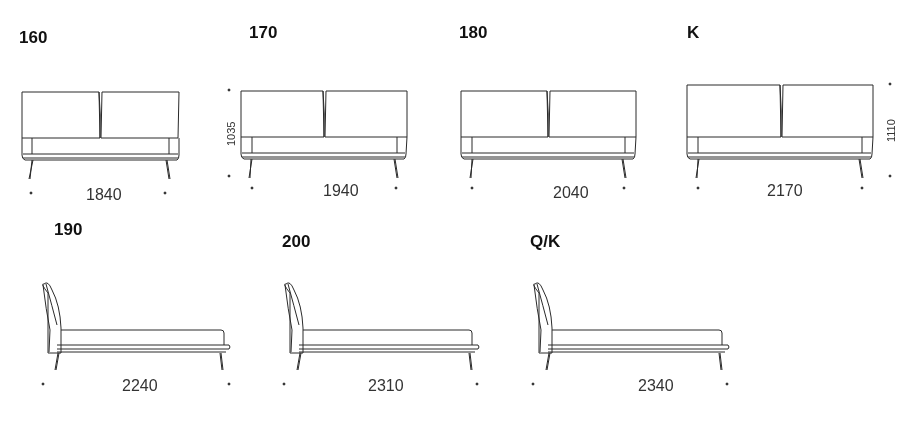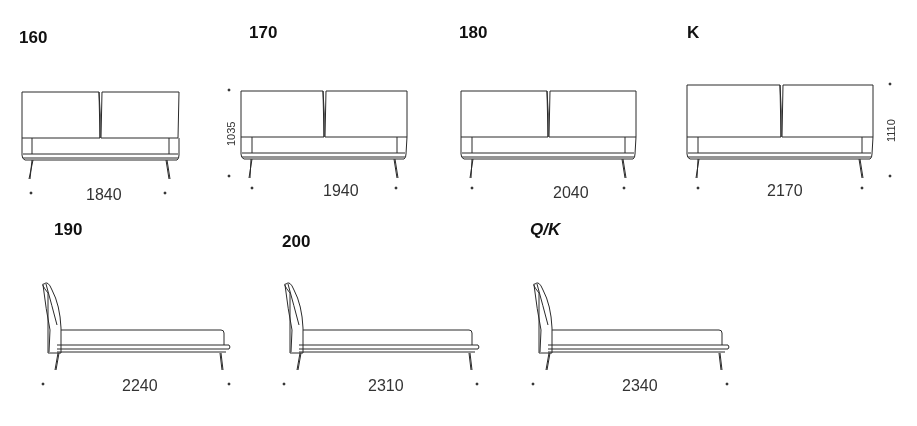--- a/index.html
+++ b/index.html
@@ -11,31 +11,31 @@
 </style>
 </head>
 <body>
 
 <div class="label" style="left:19px;top:28px;">160</div>
 <div class="label" style="left:249px;top:23px;">170</div>
 <div class="label" style="left:459px;top:23px;">180</div>
 <div class="label" style="left:687px;top:23px;">K</div>
 <div class="label" style="left:40px;top:220px;margin-left:14px;">190</div>
 <div class="label" style="left:282px;top:232px;">200</div>
-<div class="label" style="left:530px;top:220px;font-style:italic;">Q/K</div>
+<div class="label" style="left:530px;top:232px;">Q/K</div>
 
 <div class="dim" style="left:86px;top:186px;">1840</div>
 <div class="dim" style="left:311px;top:182px;margin-left:12px;">1940</div>
 <div class="dim" style="left:533px;top:184px;margin-left:20px;">2040</div>
 <div class="dim" style="left:767px;top:182px;">2170</div>
 <div class="vdim" style="left:225px;top:146px;">1035</div>
 <div class="vdim" style="left:885px;top:142px;">1110</div>
 <div class="dim" style="left:122px;top:377px;">2240</div>
 <div class="dim" style="left:368px;top:377px;">2310</div>
-<div class="dim" style="left:622px;top:377px;">2340</div>
+<div class="dim" style="left:638px;top:377px;">2340</div>
 
 <svg class="draw" width="917" height="426" viewBox="0 0 917 426">
   <defs>
 
     <g id="front" fill="none" stroke="#2a2a2a" stroke-width="1">
     </g>
   </defs>
   <g fill="none" stroke="#2a2a2a" stroke-width="1" stroke-linejoin="round">
 
     <g>

